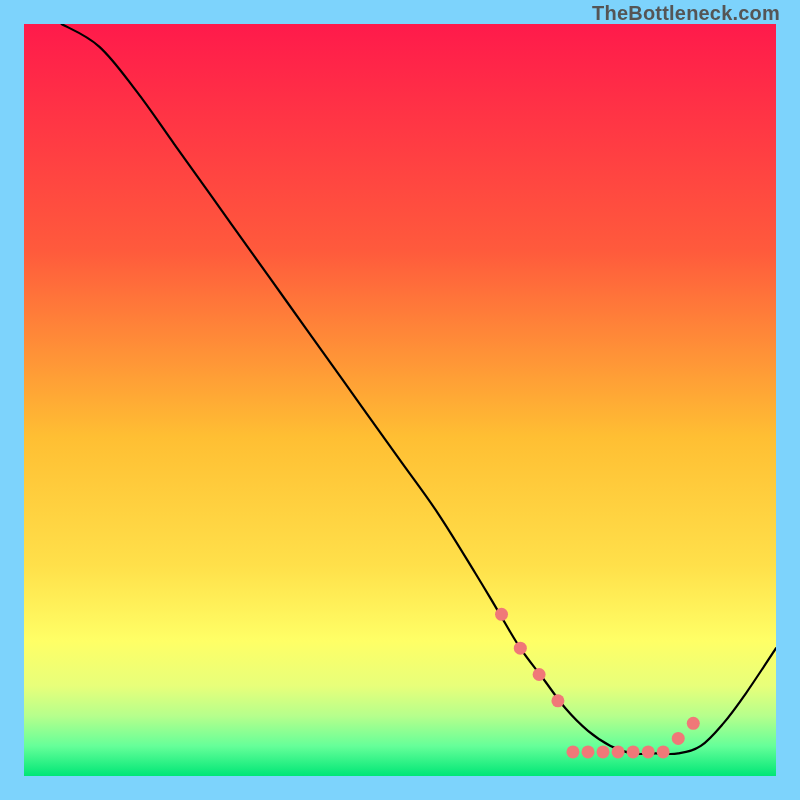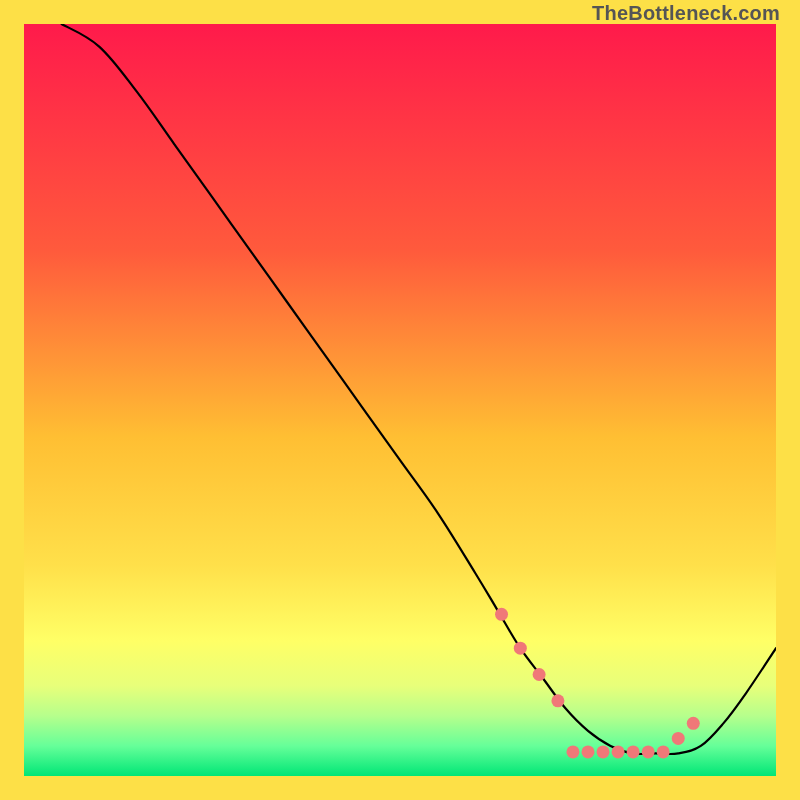--- a/index.html
+++ b/index.html
@@ -1,20 +1,20 @@
 <!DOCTYPE html>
 <html><head>
 <meta charset="utf-8">
 <style>
   * { margin: 0; padding: 0; box-sizing: border-box; }
   html, body { width: 800px; height: 800px; overflow: hidden; background: #000; }
   .frame {
     width: 800px;
     height: 800px;
-    background: #fde047;
+    background: #7dd3fc;
     position: relative;
   }
   .plot-area {
     position: absolute;
     left: 24px;
     top: 24px;
     width: 752px;
     height: 752px;
   }
   .plot-area svg { display: block; }

